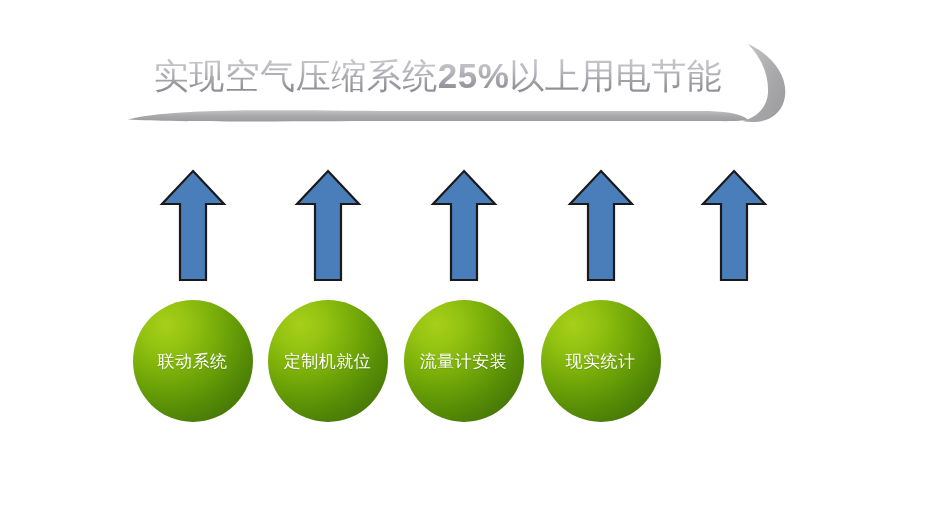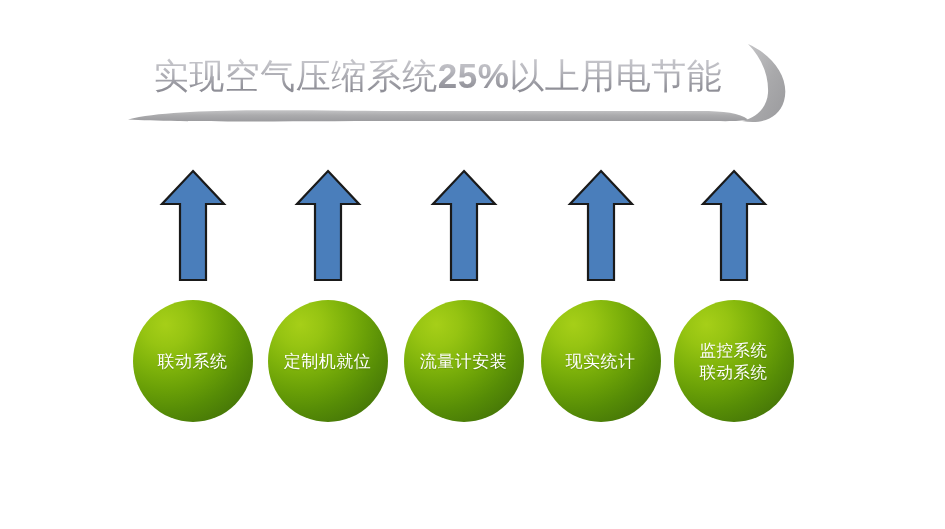--- a/index.html
+++ b/index.html
@@ -199,20 +199,16 @@
         <span class="step-label">现实统计</span>
       </div>
     </div>
 
     <div class="step" style="left:666px;">
       <div class="step-arrow">
         <svg viewBox="0 0 70 115" preserveAspectRatio="none" aria-hidden="true">
           <polygon points="35,3 66,36 48,36 48,112 22,112 22,36 4,36" fill="#4a7ebb" stroke="#1a1a1a" stroke-width="2.2" stroke-linejoin="miter"></polygon>
         </svg>
       </div>
-      <div class="step-circle">
-        <span class="step-label two-line">监控系统
-联动系统</span>
-      </div>
     </div>
 
   </div>
 </div>
 
 </body></html>

